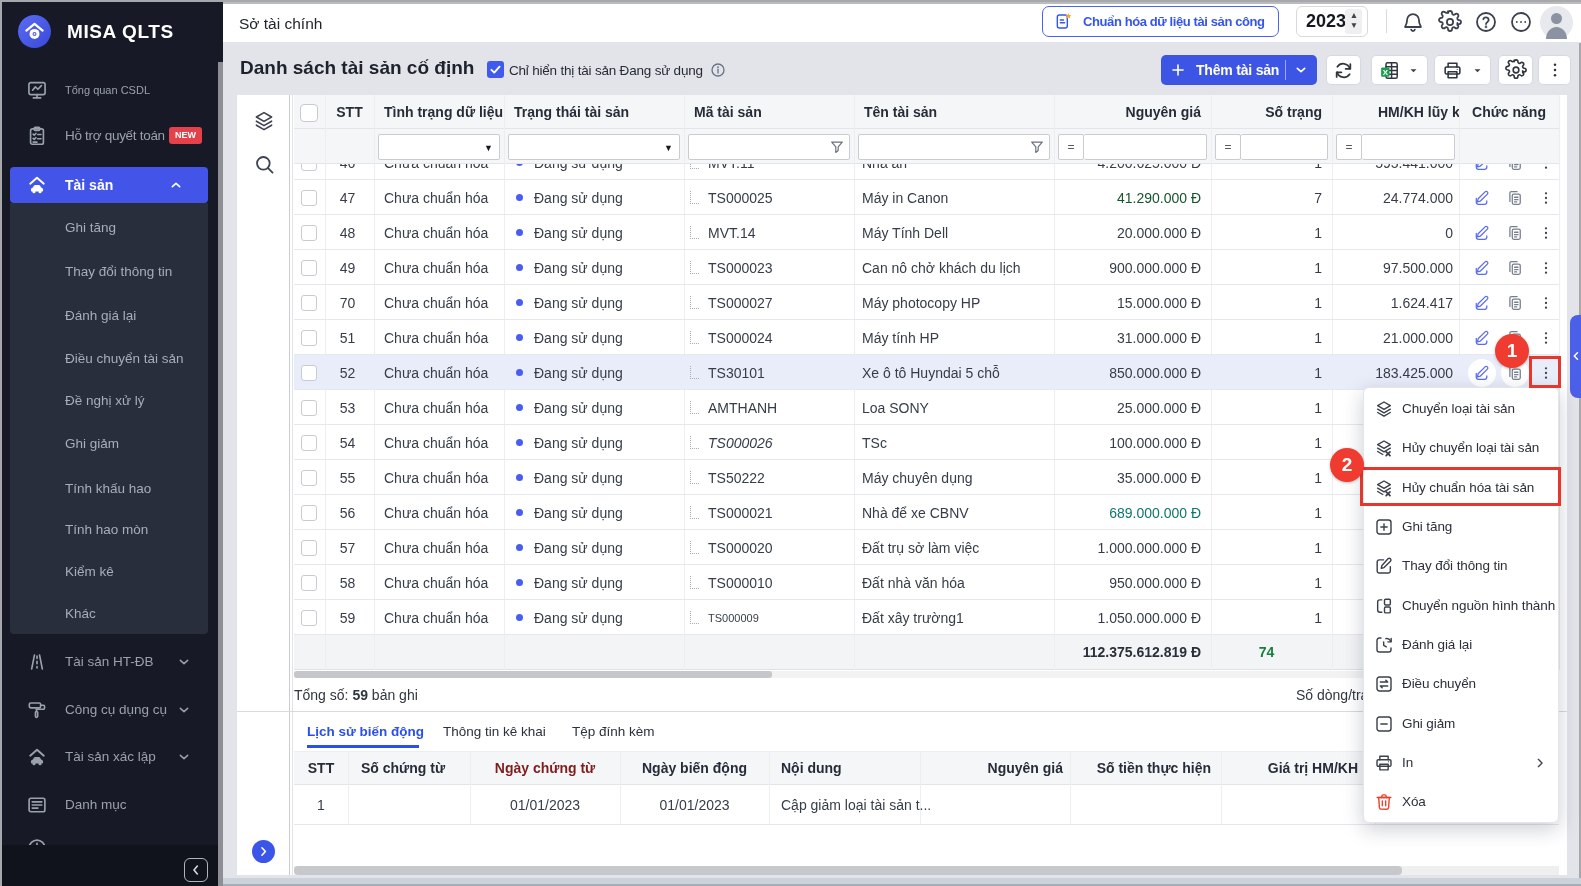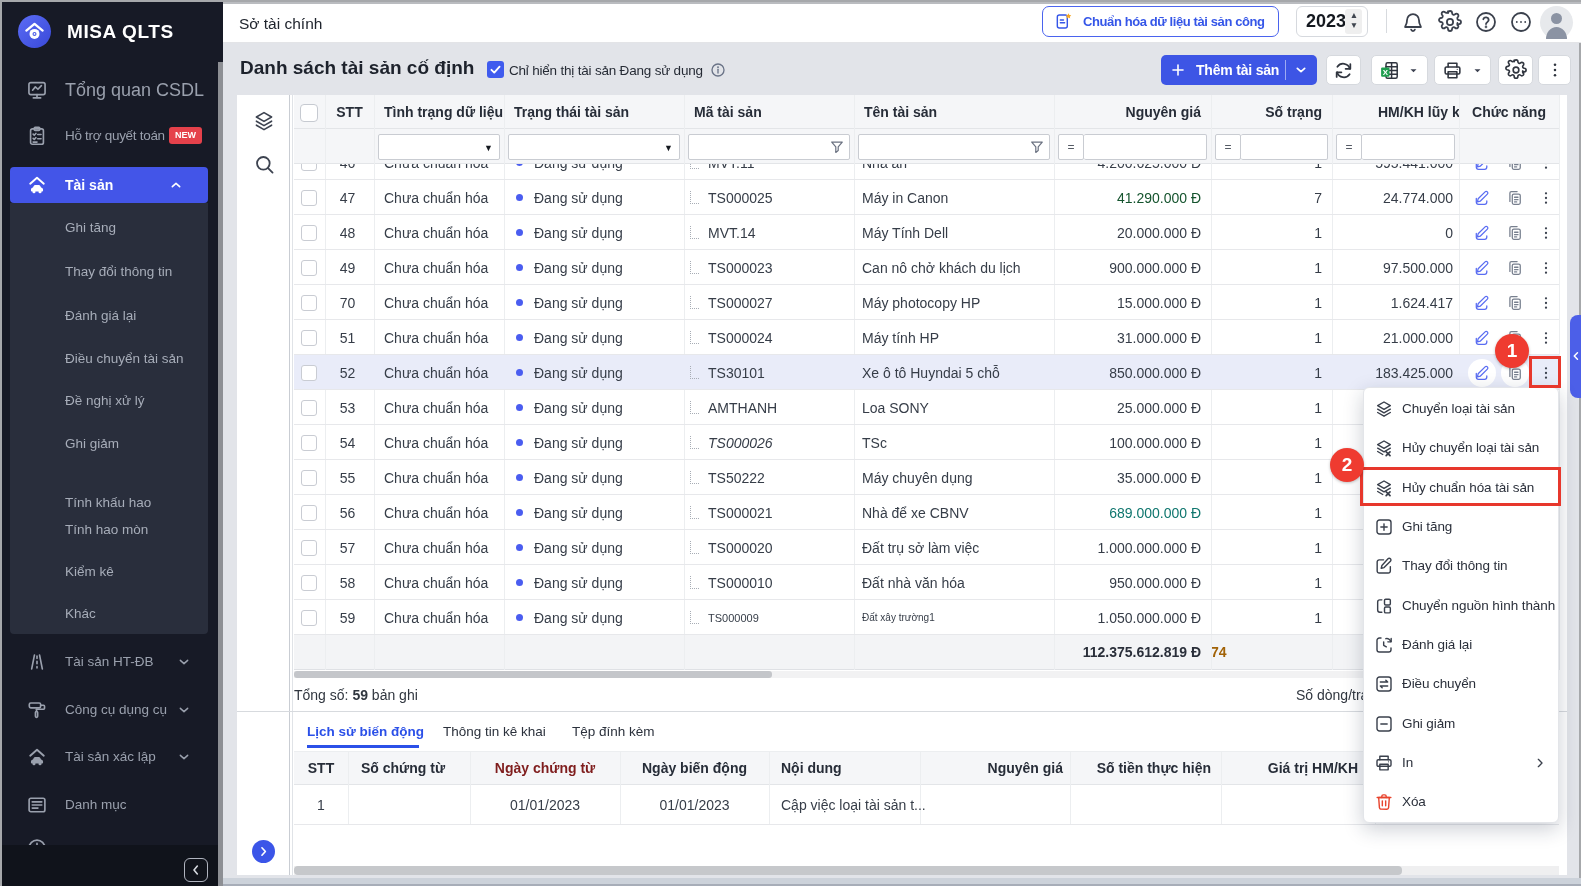--- a/index.html
+++ b/index.html
@@ -11,21 +11,21 @@
       <circle cx="12" cy="14.5" r="2.1" fill="#4a5ae8" stroke="none"></circle>
       <circle cx="12" cy="14.5" r="0.9" fill="#fff" stroke="none"></circle>
     </svg></div>
 <div style="position:absolute;left:67px;top:21px;width:140px;height:22px;color:#fff;font-size:19px;font-weight:bold;letter-spacing:.6px;">MISA QLTS</div>
 <div style="position:absolute;left:26px;top:79px;width:22px;height:22px;color:#9aa0ad;"><svg width="22" height="22" viewBox="0 0 24 24" fill="none" stroke="currentColor" stroke-width="1.8" stroke-linecap="round" stroke-linejoin="round">
       <rect x="3.2" y="4" width="17.6" height="13" rx="2"></rect>
       <polyline points="7.2,12.2 10.2,8.6 13,11.2 16.8,7.2"></polyline>
       <line x1="12" y1="17" x2="12" y2="20.2"></line>
       <line x1="8" y1="20.6" x2="16" y2="20.6"></line>
     </svg></div>
-<div style="position:absolute;left:65px;top:81px;width:140px;height:18px;color:#9aa0ad;font-size:18px;letter-spacing:0;line-height:18px;white-space:nowrap;">Tổng quan CSDL</div>
+<div style="position:absolute;left:65px;top:81px;width:140px;height:18px;color:#9aa0ad;font-size:11px;letter-spacing:0;line-height:18px;white-space:nowrap;">Tổng quan CSDL</div>
 <div style="position:absolute;left:26px;top:125px;width:22px;height:22px;color:#9aa0ad;"><svg width="22" height="22" viewBox="0 0 24 24" fill="none" stroke="currentColor" stroke-width="1.8" stroke-linecap="round" stroke-linejoin="round">
       <rect x="5" y="4.2" width="14" height="16.8" rx="2"></rect>
       <rect x="9" y="2.6" width="6" height="3.2" rx="1"></rect>
       <polyline points="7.8,10 9,11.2 10.8,9.2"></polyline>
       <line x1="12.8" y1="10.4" x2="16.4" y2="10.4"></line>
       <polyline points="7.8,14.6 9,15.8 10.8,13.8"></polyline>
       <line x1="12.8" y1="15" x2="16.4" y2="15"></line>
       <line x1="7.8" y1="18.6" x2="12" y2="18.6"></line>
     </svg></div>
 <div style="position:absolute;left:65px;top:127px;width:140px;height:18px;color:#9aa0ad;font-size:13.5px;letter-spacing:-0.3px;line-height:18px;white-space:nowrap;">Hỗ trợ quyết toán</div>
@@ -41,21 +41,21 @@
 <div style="position:absolute;left:168px;top:177px;width:16px;height:16px;color:#fff;"><svg width="16" height="16" viewBox="0 0 24 24" fill="none" stroke="currentColor" stroke-width="2.4" stroke-linecap="round" stroke-linejoin="round">
       <polyline points="6.5,14.5 12,9.5 17.5,14.5"></polyline>
     </svg></div>
 <div style="position:absolute;left:10px;top:203px;width:198px;height:431px;background:#292e3c;border-radius:0 0 4px 4px;"></div>
 <div style="position:absolute;left:65px;top:219px;width:135px;height:18px;color:#a7adb9;font-size:13.5px;line-height:18px;white-space:nowrap;">Ghi tăng</div>
 <div style="position:absolute;left:65px;top:263px;width:135px;height:18px;color:#a7adb9;font-size:13.5px;line-height:18px;white-space:nowrap;">Thay đổi thông tin</div>
 <div style="position:absolute;left:65px;top:307px;width:135px;height:18px;color:#a7adb9;font-size:13.5px;line-height:18px;white-space:nowrap;">Đánh giá lại</div>
 <div style="position:absolute;left:65px;top:350px;width:135px;height:18px;color:#a7adb9;font-size:13.5px;line-height:18px;white-space:nowrap;">Điều chuyển tài sản</div>
 <div style="position:absolute;left:65px;top:392px;width:135px;height:18px;color:#a7adb9;font-size:13.5px;line-height:18px;white-space:nowrap;">Đề nghị xử lý</div>
 <div style="position:absolute;left:65px;top:435px;width:135px;height:18px;color:#a7adb9;font-size:13.5px;line-height:18px;white-space:nowrap;">Ghi giảm</div>
-<div style="position:absolute;left:65px;top:494px;width:135px;height:18px;color:#a7adb9;font-size:13.5px;line-height:18px;white-space:nowrap;">Tính khấu hao</div>
+<div style="position:absolute;left:65px;top:480px;width:135px;height:18px;color:#a7adb9;font-size:13.5px;line-height:18px;white-space:nowrap;">Tính khấu hao</div>
 <div style="position:absolute;left:65px;top:521px;width:135px;height:18px;color:#a7adb9;font-size:13.5px;line-height:18px;white-space:nowrap;">Tính hao mòn</div>
 <div style="position:absolute;left:65px;top:563px;width:135px;height:18px;color:#a7adb9;font-size:13.5px;line-height:18px;white-space:nowrap;">Kiểm kê</div>
 <div style="position:absolute;left:65px;top:605px;width:135px;height:18px;color:#a7adb9;font-size:13.5px;line-height:18px;white-space:nowrap;">Khác</div>
 <div style="position:absolute;left:26px;top:651px;width:22px;height:22px;color:#9aa0ad;"><svg width="22" height="22" viewBox="0 0 24 24" fill="none" stroke="currentColor" stroke-width="1.8" stroke-linecap="round" stroke-linejoin="round">
       <path d="M9.2 4.5 L6.2 19.5"></path>
       <path d="M14.8 4.5 L17.8 19.5"></path>
       <line x1="12" y1="5.5" x2="12" y2="18.5" stroke-dasharray="2.6 3.2"></line>
     </svg></div>
 <div style="position:absolute;left:65px;top:653px;width:140px;height:18px;color:#9aa0ad;font-size:13.5px;letter-spacing:0;line-height:18px;white-space:nowrap;">Tài sản HT-ĐB</div>
 <div style="position:absolute;left:176px;top:654px;width:16px;height:16px;color:#9aa0ad;"><svg width="16" height="16" viewBox="0 0 24 24" fill="none" stroke="currentColor" stroke-width="2.2" stroke-linecap="round" stroke-linejoin="round">
@@ -623,21 +623,21 @@
       <circle cx="12" cy="19" r="1.7" fill="currentColor" stroke="none"></circle>
     </svg></div>
 <div style="position:absolute;left:294px;top:599px;width:1265px;height:1px;background:#e7e8eb;"></div>
 <div style="position:absolute;left:301px;top:609.5px;width:16px;height:16px;background:#fff;border:1.5px solid #c9ccd3;border-radius:3px;"></div>
 <div style="position:absolute;left:325px;top:608.5px;width:45px;height:18px;color:#363d48;font-size:14px;line-height:18px;white-space:nowrap;text-align:center;">59</div>
 <div style="position:absolute;left:384px;top:608.5px;width:118px;height:18px;color:#363d48;font-size:14px;line-height:18px;white-space:nowrap;">Chưa chuẩn hóa</div>
 <div style="position:absolute;left:516px;top:614.0px;width:7px;height:7px;background:#4a5df0;border-radius:50%;"></div>
 <div style="position:absolute;left:534px;top:608.5px;width:145px;height:18px;color:#363d48;font-size:14px;line-height:18px;white-space:nowrap;">Đang sử dụng</div>
 <div style="position:absolute;left:690px;top:610.5px;width:9px;height:13px;border-left:1px dotted #a8adb5;border-bottom:1px dotted #a8adb5;"></div>
 <div style="position:absolute;left:708px;top:608.5px;width:140px;height:18px;color:#363d48;font-size:11px;line-height:18px;white-space:nowrap;">TS000009</div>
-<div style="position:absolute;left:862px;top:608.5px;width:190px;height:18px;color:#363d48;font-size:10px;line-height:18px;white-space:nowrap;overflow:hidden;">Đất xây trường1</div>
+<div style="position:absolute;left:862px;top:608.5px;width:190px;height:18px;color:#363d48;font-size:14px;line-height:18px;white-space:nowrap;overflow:hidden;">Đất xây trường1</div>
 <div style="position:absolute;left:1054px;top:608.5px;width:147px;height:18px;color:#363d48;font-size:14px;line-height:18px;white-space:nowrap;text-align:right;">1.050.000.000 Đ</div>
 <div style="position:absolute;left:1211px;top:608.5px;width:111px;height:18px;color:#363d48;font-size:14px;line-height:18px;white-space:nowrap;text-align:right;">1</div>
 <div style="position:absolute;left:1332px;top:608.5px;width:121px;height:18px;color:#363d48;font-size:14px;line-height:18px;white-space:nowrap;text-align:right;"></div>
 <div style="position:absolute;left:1473px;top:608.5px;width:18px;height:18px;color:#5a6df2;"><svg width="18" height="18" viewBox="0 0 24 24" fill="none" stroke="currentColor" stroke-width="1.7" stroke-linecap="round" stroke-linejoin="round">
       <path d="M4.4 12.6v4.8a3 3 0 0 0 3 3h8a3 3 0 0 0 3-3v-1.4"></path>
       <path d="M16.1 3.8a2.15 2.15 0 0 1 3.05 3.05L9.9 16.1l-4 .95.95-4z"></path>
     </svg></div>
 <div style="position:absolute;left:1506px;top:608.5px;width:18px;height:18px;color:#777f8e;"><svg width="18" height="18" viewBox="0 0 24 24" fill="none" stroke="currentColor" stroke-width="1.7" stroke-linecap="round" stroke-linejoin="round">
       <rect x="8.4" y="6.8" width="10.6" height="13.6" rx="2"></rect>
       <path d="M5.2 16.6V5.4a2 2 0 0 1 2-2h7.6"></path>
@@ -646,21 +646,21 @@
       <line x1="11.4" y1="17.2" x2="14.2" y2="17.2"></line>
     </svg></div>
 <div style="position:absolute;left:1538px;top:609.5px;width:16px;height:16px;color:#3c4350;"><svg width="16" height="16" viewBox="0 0 24 24" fill="none" stroke="currentColor" stroke-width="1.8" stroke-linecap="round" stroke-linejoin="round">
       <circle cx="12" cy="5" r="1.7" fill="currentColor" stroke="none"></circle>
       <circle cx="12" cy="12" r="1.7" fill="currentColor" stroke="none"></circle>
       <circle cx="12" cy="19" r="1.7" fill="currentColor" stroke="none"></circle>
     </svg></div>
 <div style="position:absolute;left:294px;top:634px;width:1265px;height:1px;background:#e7e8eb;"></div>
 <div style="position:absolute;left:294px;top:635px;width:1265px;height:35px;background:#f3f4f6;border-bottom:1px solid #dfe1e5;"></div>
 <div style="position:absolute;left:1054px;top:643px;width:147px;height:18px;color:#2a2f3a;font-size:14px;font-weight:bold;line-height:18px;text-align:right;">112.375.612.819 Đ</div>
-<div style="position:absolute;left:1211px;top:643px;width:111px;height:18px;color:#a16207;font-size:14px;font-weight:bold;line-height:18px;text-align:left;">74</div>
+<div style="position:absolute;left:1211px;top:643px;width:111px;height:18px;color:#15803d;font-size:14px;font-weight:bold;line-height:18px;text-align:center;">74</div>
 <div style="position:absolute;left:325px;top:635px;width:1px;height:35px;background:#eceef0;"></div>
 <div style="position:absolute;left:374px;top:635px;width:1px;height:35px;background:#eceef0;"></div>
 <div style="position:absolute;left:504px;top:635px;width:1px;height:35px;background:#eceef0;"></div>
 <div style="position:absolute;left:684px;top:635px;width:1px;height:35px;background:#eceef0;"></div>
 <div style="position:absolute;left:854px;top:635px;width:1px;height:35px;background:#eceef0;"></div>
 <div style="position:absolute;left:1054px;top:635px;width:1px;height:35px;background:#eceef0;"></div>
 <div style="position:absolute;left:1211px;top:635px;width:1px;height:35px;background:#eceef0;"></div>
 <div style="position:absolute;left:1332px;top:635px;width:1px;height:35px;background:#eceef0;"></div>
 <div style="position:absolute;left:1459px;top:635px;width:1px;height:35px;background:#eceef0;"></div>
 <div style="position:absolute;left:1559px;top:635px;width:1px;height:35px;background:#eceef0;"></div>
@@ -687,21 +687,21 @@
 <div style="position:absolute;left:470px;top:759px;width:150px;height:18px;color:#7f1d1d;font-size:14px;font-weight:bold;line-height:18px;white-space:nowrap;text-align:center;">Ngày chứng từ</div>
 <div style="position:absolute;left:620px;top:759px;width:149px;height:18px;color:#272d38;font-size:14px;font-weight:bold;line-height:18px;white-space:nowrap;text-align:center;">Ngày biến động</div>
 <div style="position:absolute;left:781px;top:759px;width:130px;height:18px;color:#272d38;font-size:14px;font-weight:bold;line-height:18px;white-space:nowrap;">Nội dung</div>
 <div style="position:absolute;left:920px;top:759px;width:143px;height:18px;color:#272d38;font-size:14px;font-weight:bold;line-height:18px;white-space:nowrap;text-align:right;">Nguyên giá</div>
 <div style="position:absolute;left:1070px;top:759px;width:141px;height:18px;color:#272d38;font-size:14px;font-weight:bold;line-height:18px;white-space:nowrap;text-align:right;">Số tiền thực hiện</div>
 <div style="position:absolute;left:1221px;top:759px;width:137px;height:18px;color:#272d38;font-size:14px;font-weight:bold;line-height:18px;white-space:nowrap;text-align:right;">Giá trị HM/KH</div>
 <div style="position:absolute;left:294px;top:785px;width:1265px;height:40px;border-bottom:1px solid #e7e8eb;"></div>
 <div style="position:absolute;left:294px;top:796px;width:54px;height:18px;color:#363d48;font-size:14px;line-height:18px;white-space:nowrap;text-align:center;">1</div>
 <div style="position:absolute;left:470px;top:796px;width:150px;height:18px;color:#363d48;font-size:14px;line-height:18px;white-space:nowrap;text-align:center;">01/01/2023</div>
 <div style="position:absolute;left:620px;top:796px;width:149px;height:18px;color:#363d48;font-size:14px;line-height:18px;white-space:nowrap;text-align:center;">01/01/2023</div>
-<div style="position:absolute;left:781px;top:796px;width:135px;height:18px;color:#363d48;font-size:14px;line-height:18px;white-space:nowrap;">Cập việc loại tài sản t...</div>
+<div style="position:absolute;left:781px;top:796px;width:135px;height:18px;color:#363d48;font-size:14px;line-height:18px;white-space:nowrap;">Cập giảm loại tài sản t...</div>
 <div style="position:absolute;left:252px;top:840px;width:23px;height:23px;background:#3b55e8;border-radius:50%;"></div>
 <div style="position:absolute;left:256px;top:844px;width:15px;height:15px;color:#fff;"><svg width="15" height="15" viewBox="0 0 24 24" fill="none" stroke="currentColor" stroke-width="2.6" stroke-linecap="round" stroke-linejoin="round">
       <polyline points="9.5,6 15,12 9.5,18"></polyline>
     </svg></div>
 <div style="position:absolute;left:294px;top:866px;width:1265px;height:9px;background:#efeff0;"></div>
 <div style="position:absolute;left:294px;top:866px;width:1108px;height:9px;background:#c6c8cb;border-radius:4px;"></div>
 <div style="position:absolute;left:223px;top:878px;width:1358px;height:6px;background:#ccd2da;"></div>
 <div style="position:absolute;left:223px;top:884px;width:1358px;height:2px;background:#a7adb8;"></div>
 <div style="position:absolute;left:1570px;top:315px;width:11px;height:83px;background:#4c5fe8;border-radius:8px 0 0 8px;"></div>
 <div style="position:absolute;left:1569px;top:349px;width:14px;height:14px;color:#fff;"><svg width="14" height="14" viewBox="0 0 24 24" fill="none" stroke="currentColor" stroke-width="2.6" stroke-linecap="round" stroke-linejoin="round">

